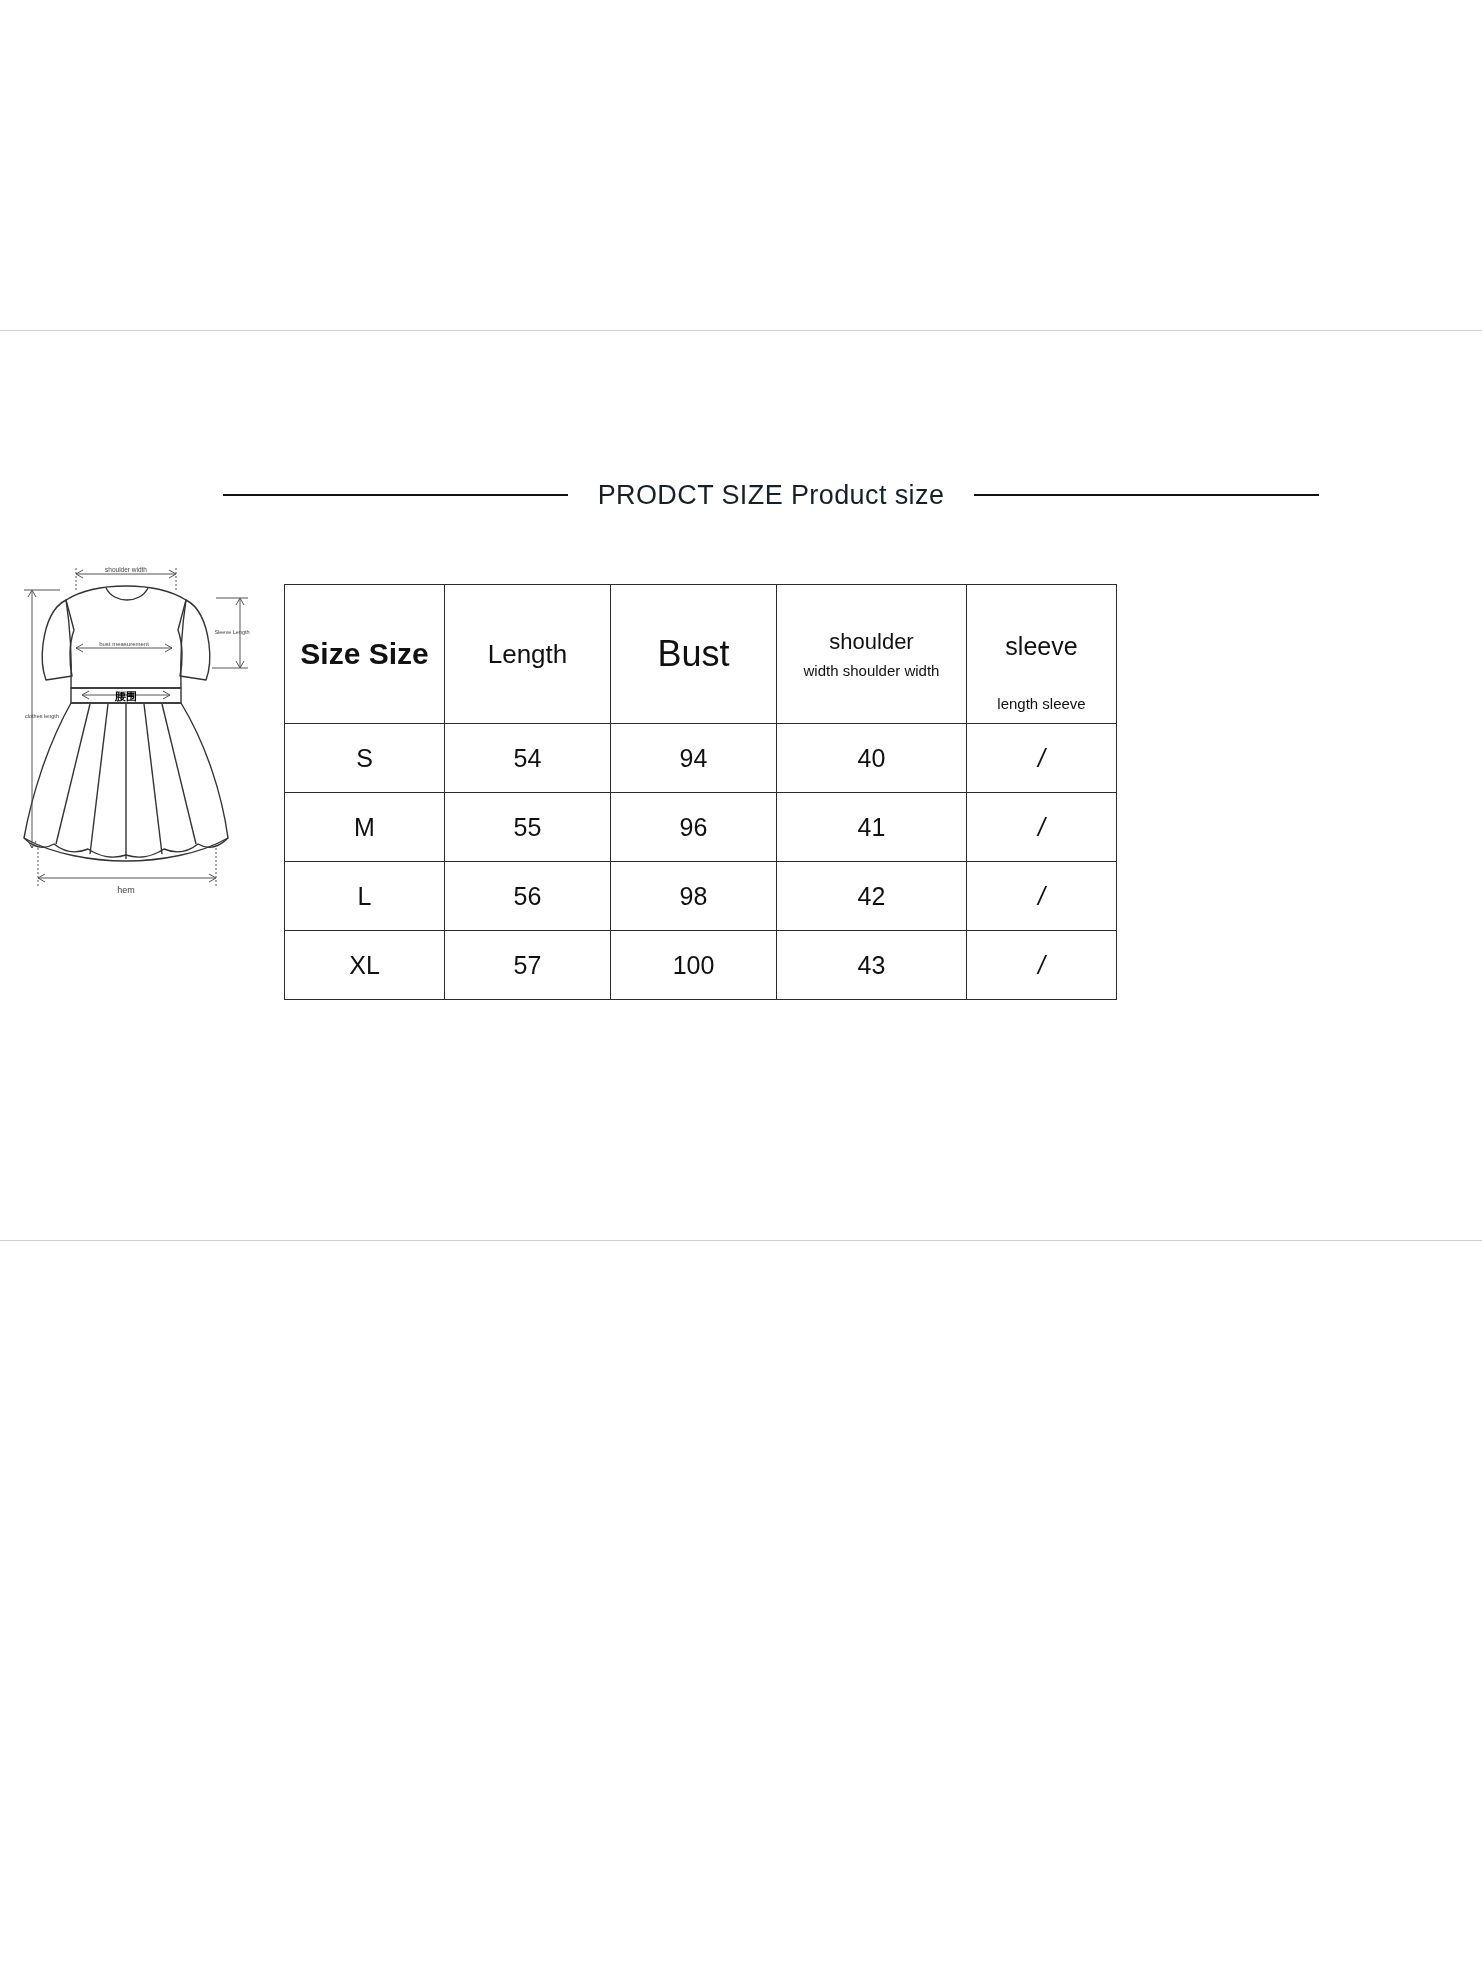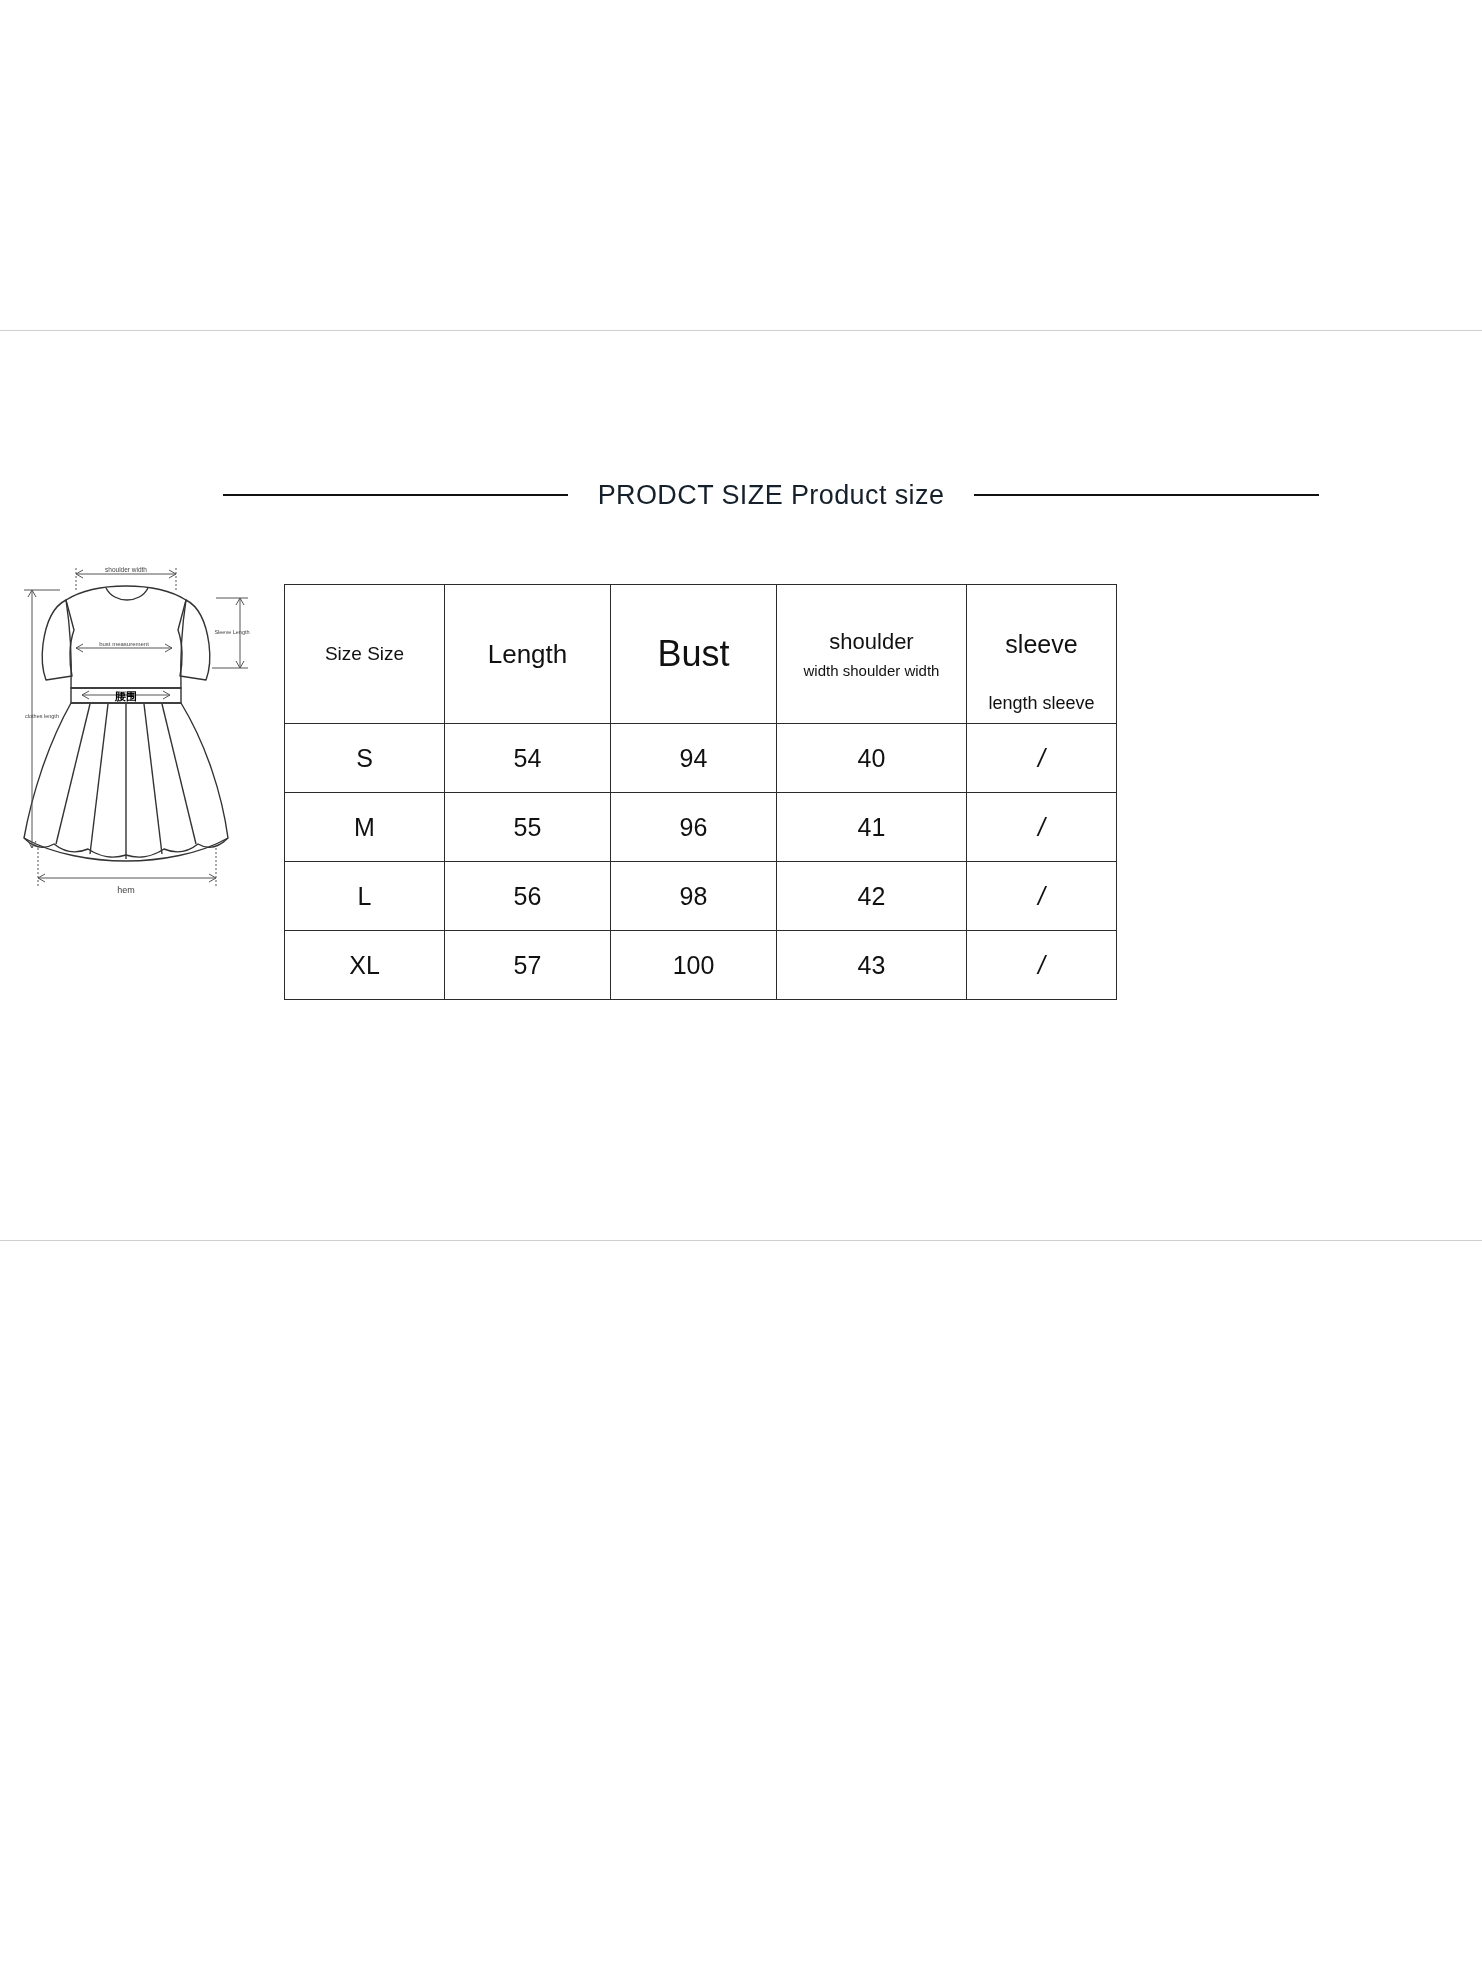--- a/index.html
+++ b/index.html
@@ -96,27 +96,27 @@
   }
   .hdr-main { display: block; }
   .hdr-sub { display: block; margin-top: 7px; }
 
   .col-size   { width: 160px; }
   .col-length { width: 166px; }
   .col-bust   { width: 166px; }
   .col-shoulder { width: 190px; }
   .col-sleeve { width: 150px; }
 
-  .hdr-size   { font-size: 19px; }
+  .hdr-size   { font-size: 30px; font-weight: bold; }
   .hdr-length { font-size: 26px; }
   .hdr-bust   { font-size: 36px; }
   .hdr-shoulder-main { font-size: 22px; }
   .hdr-shoulder-sub  { font-size: 15px; }
   .hdr-sleeve-main { font-size: 25px; margin-top: 36px; }
-  .hdr-sleeve-sub  { font-size: 18px; margin-top: 34px; }
+  .hdr-sleeve-sub  { font-size: 15px; margin-top: 34px; }
 
   .slash { font-size: 26px; font-style: italic; }
 
   
   .footnote {
     position: absolute;
     left: 284px;
     top: 1262px;
     width: 1125px;
     font-size: 16.5px;

